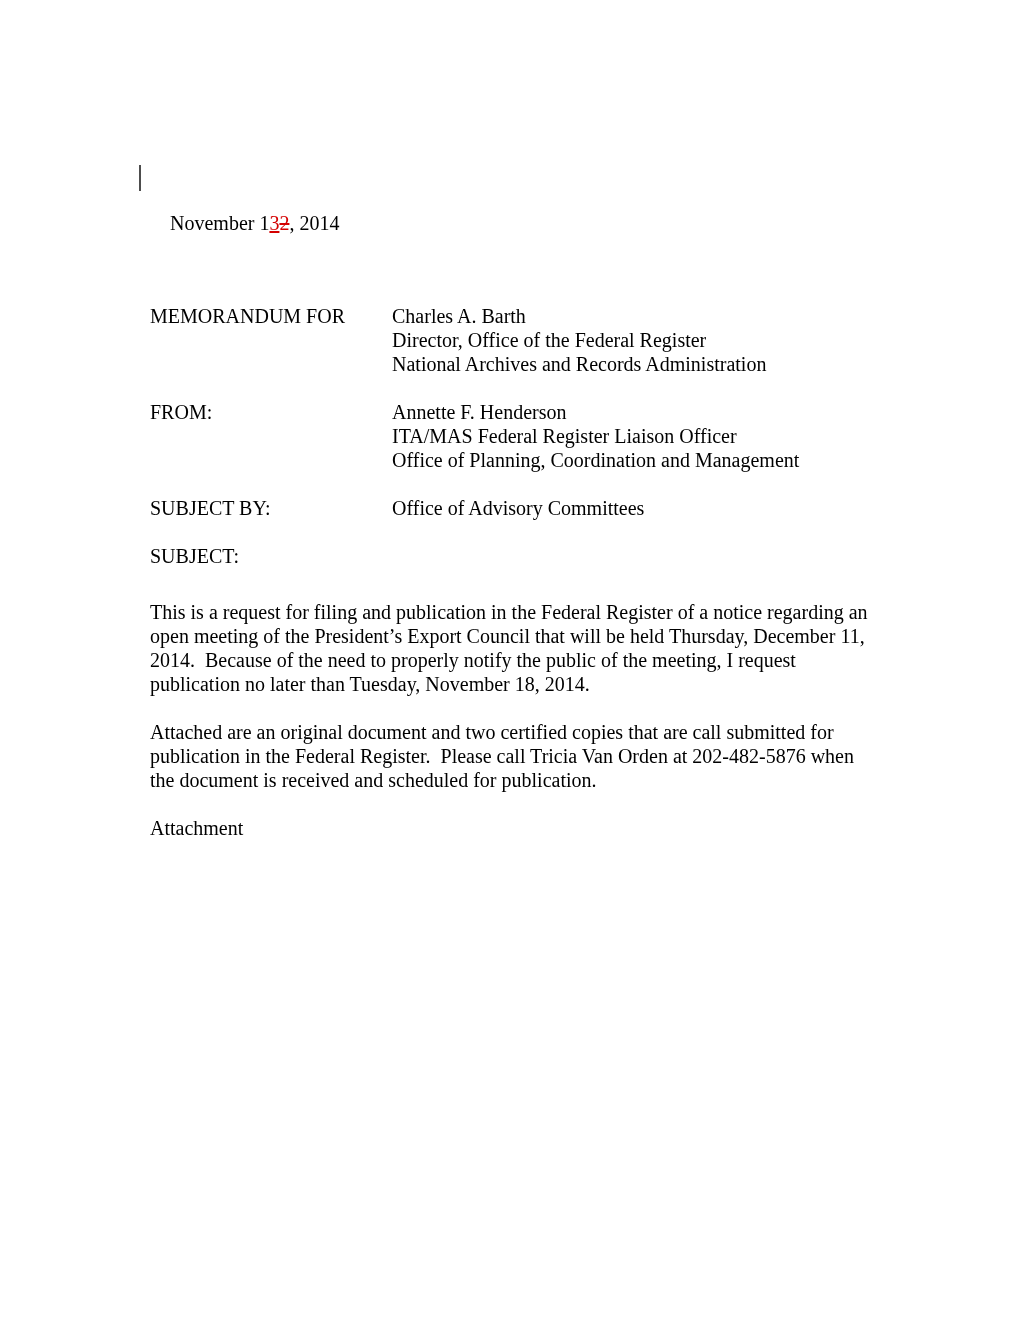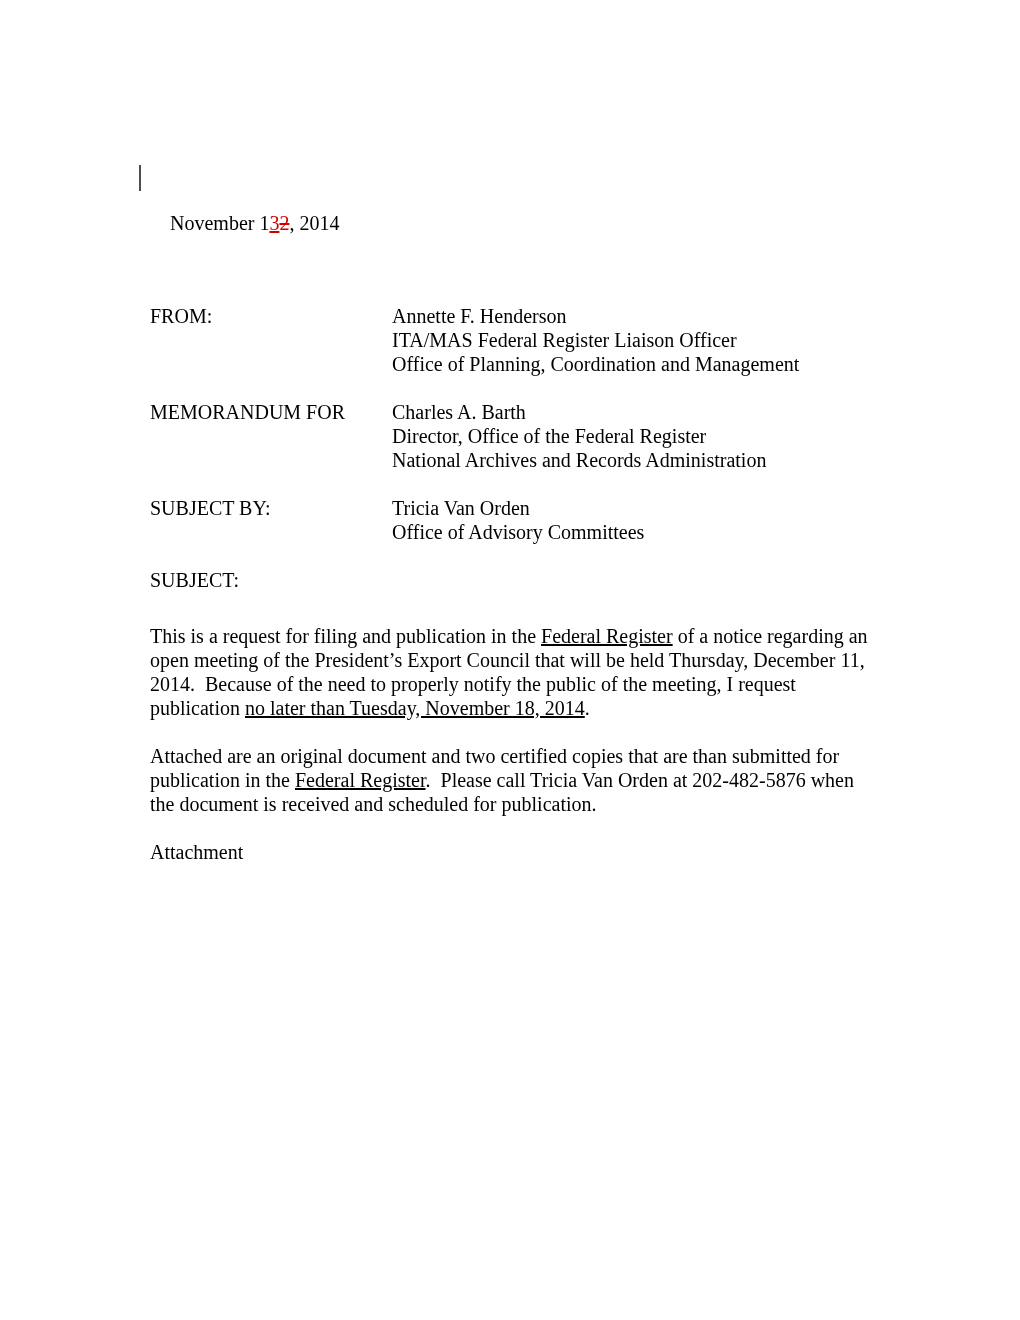--- a/index.html
+++ b/index.html
@@ -62,21 +62,20 @@
   }
   .body-para {
     margin: 0 0 24px 0;
     white-space: pre-wrap;
   }
   .body-para:last-child {
     margin-bottom: 15px;
   }
   .seg-plain { }
   .seg-underline {
-    text-decoration: underline;
   }
   .seg-insertion {
     color: var(--change-color, #d40000);
     text-decoration: underline;
   }
   .seg-deletion {
     color: var(--change-color, #d40000);
     text-decoration: line-through;
   }
 </style>
@@ -84,49 +83,48 @@
 <body>
 
 <div class="page">
   <div class="content">
 
     <div class="date-line">
       <span class="change-bar"></span>
     <span class="seg-plain">November 1</span><span class="seg-insertion">3</span><span class="seg-deletion">2</span><span class="seg-plain">, 2014</span></div>
 
     <div class="memo-row">
+      <div class="memo-label">MEMORANDUM FOR</div>
+      <div class="memo-value">
+        <div class="memo-line">Charles A. Barth</div>
+        <div class="memo-line">Director, Office of the Federal Register</div>
+        <div class="memo-line">National Archives and Records Administration</div>
+      </div>
+    </div>
+
+    <div class="memo-row">
       <div class="memo-label">FROM:</div>
       <div class="memo-value">
         <div class="memo-line">Annette F. Henderson</div>
         <div class="memo-line">ITA/MAS Federal Register Liaison Officer</div>
         <div class="memo-line">Office of Planning, Coordination and Management</div>
       </div>
     </div>
 
     <div class="memo-row">
-      <div class="memo-label">MEMORANDUM FOR</div>
-      <div class="memo-value">
-        <div class="memo-line">Charles A. Barth</div>
-        <div class="memo-line">Director, Office of the Federal Register</div>
-        <div class="memo-line">National Archives and Records Administration</div>
-      </div>
-    </div>
-
-    <div class="memo-row">
       <div class="memo-label">SUBJECT BY:</div>
       <div class="memo-value">
-        <div class="memo-line">Tricia Van Orden</div>
         <div class="memo-line">Office of Advisory Committees</div>
       </div>
     </div>
 
     <div class="memo-row last-row">
       <div class="memo-label">SUBJECT:</div>
     </div>
 
     <div class="body-section">
       <p class="body-para"><span class="seg-plain">This is a request for filing and publication in the </span><span class="seg-underline">Federal Register</span><span class="seg-plain"> of a notice regarding an open meeting of the President’s Export Council that will be held Thursday, December 11, 2014.  Because of the need to properly notify the public of the meeting, I request publication </span><span class="seg-underline">no later than Tuesday, November 18, 2014</span><span class="seg-plain">.</span></p>
-      <p class="body-para"><span class="seg-plain">Attached are an original document and two certified copies that are than submitted for publication in the </span><span class="seg-underline">Federal Register</span><span class="seg-plain">.  Please call Tricia Van Orden at 202-482-5876 when the document is received and scheduled for publication.</span></p>
+      <p class="body-para"><span class="seg-plain">Attached are an original document and two certified copies that are call submitted for publication in the </span><span class="seg-underline">Federal Register</span><span class="seg-plain">.  Please call Tricia Van Orden at 202-482-5876 when the document is received and scheduled for publication.</span></p>
       <p class="body-para"><span class="seg-plain">Attachment</span></p>
     </div>
 
   </div>
 </div>
 
 </body></html>

